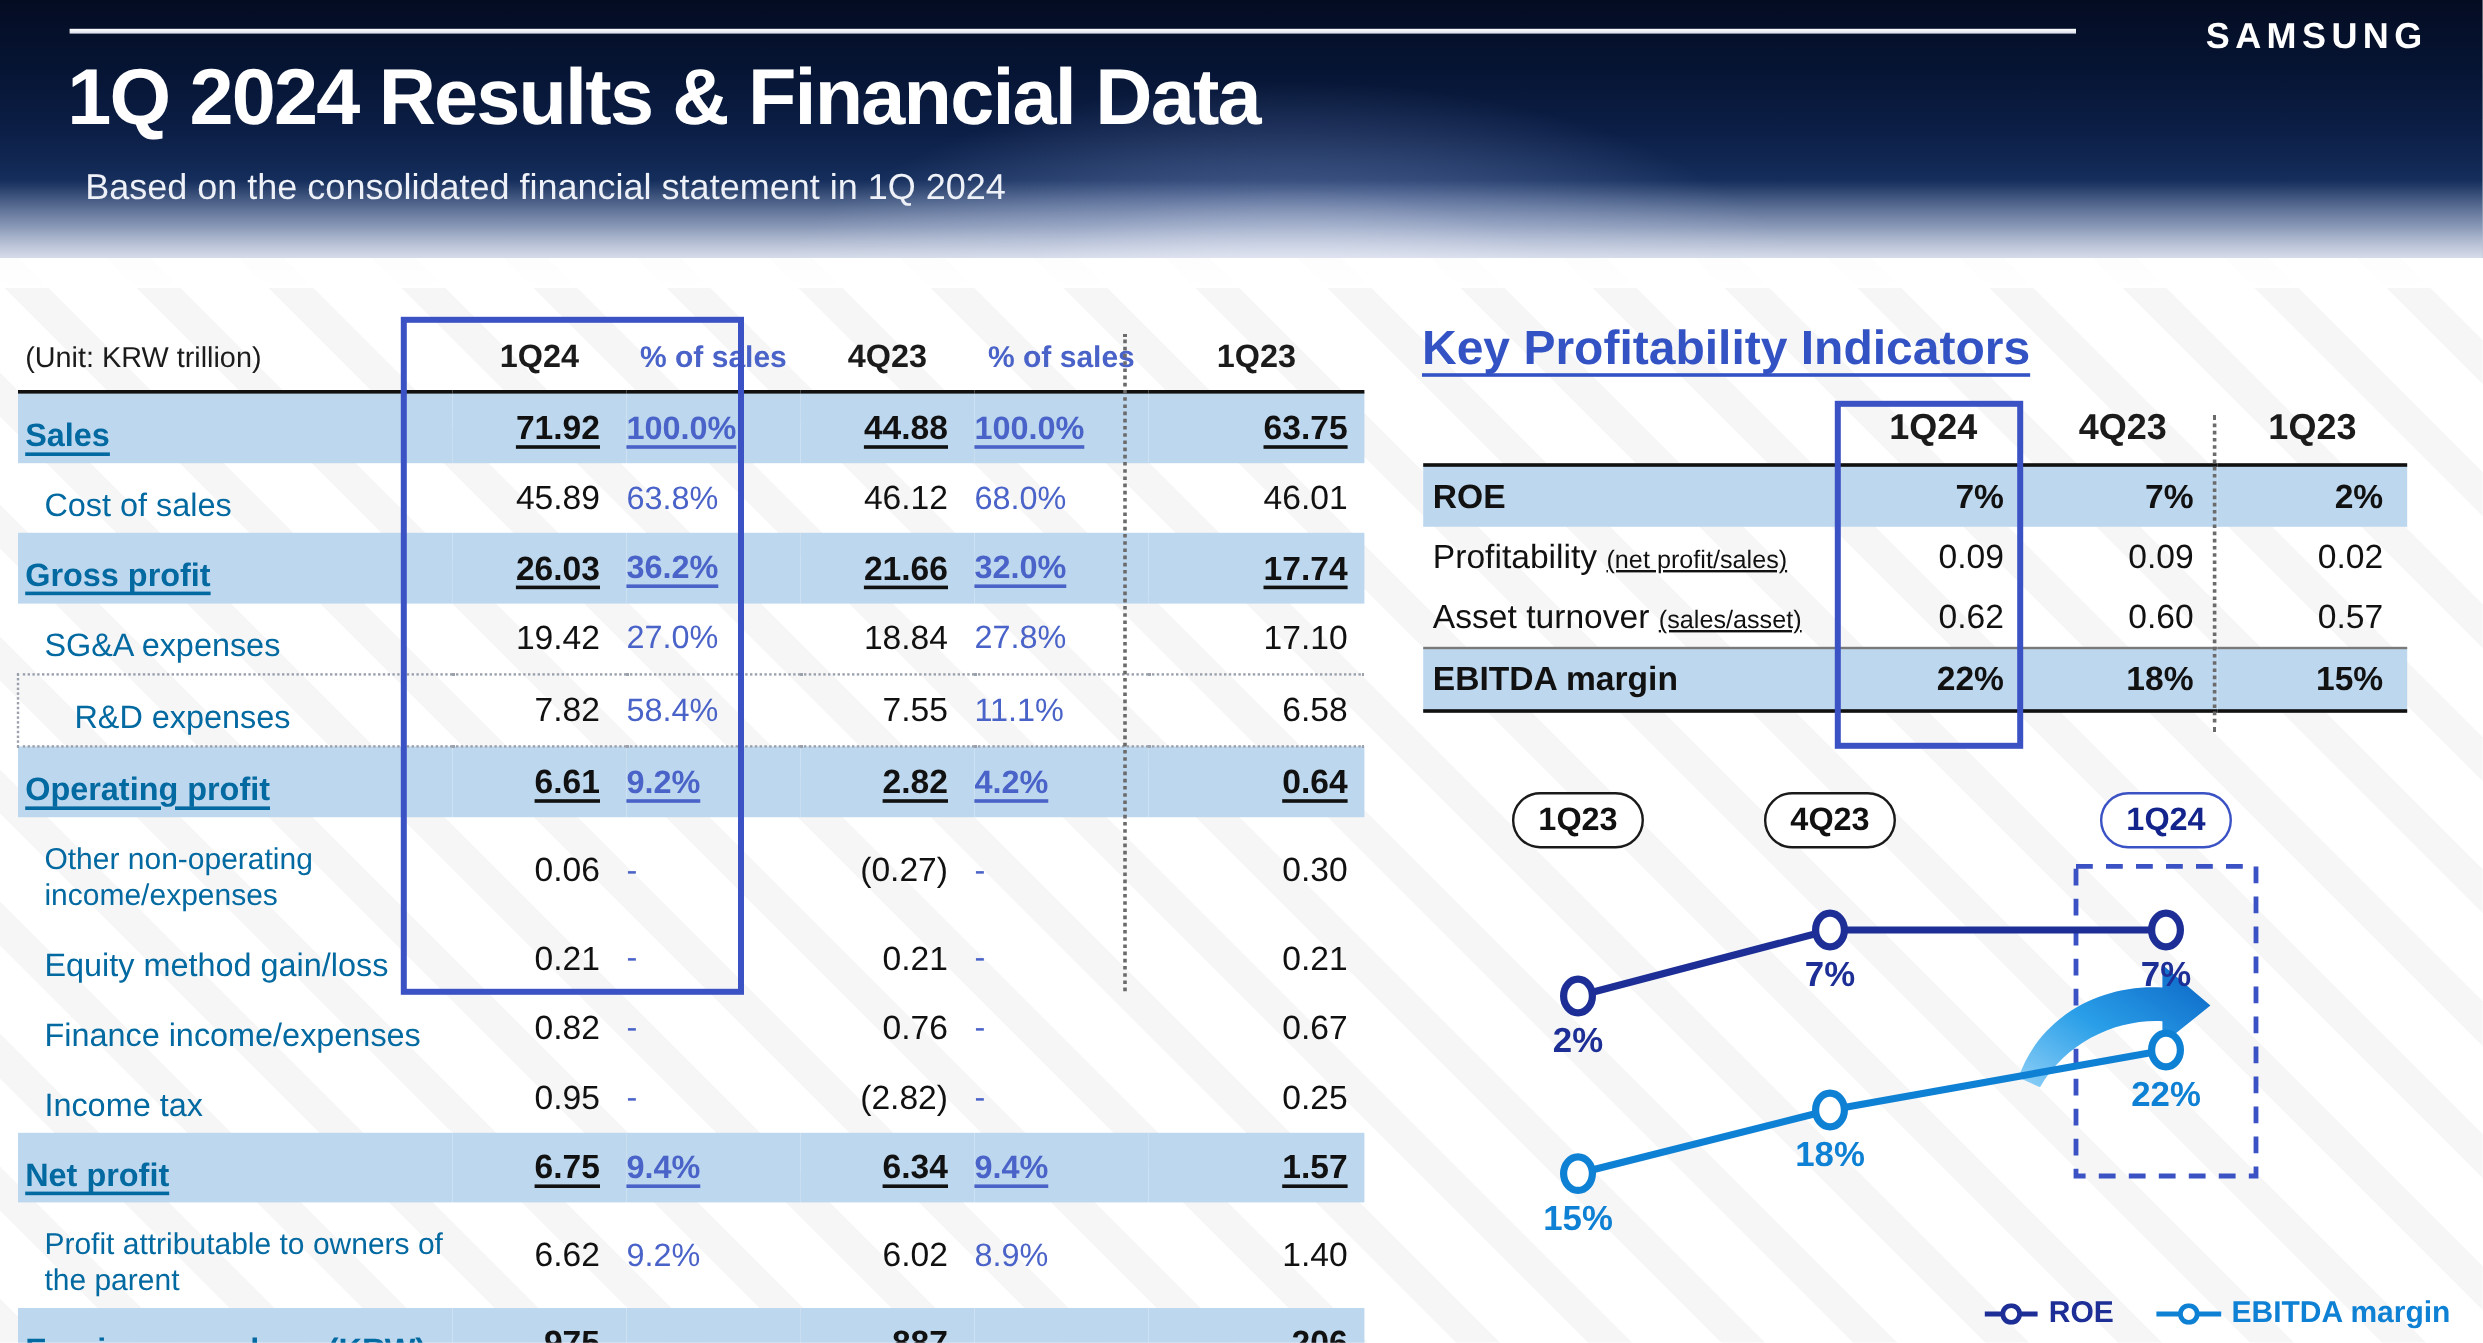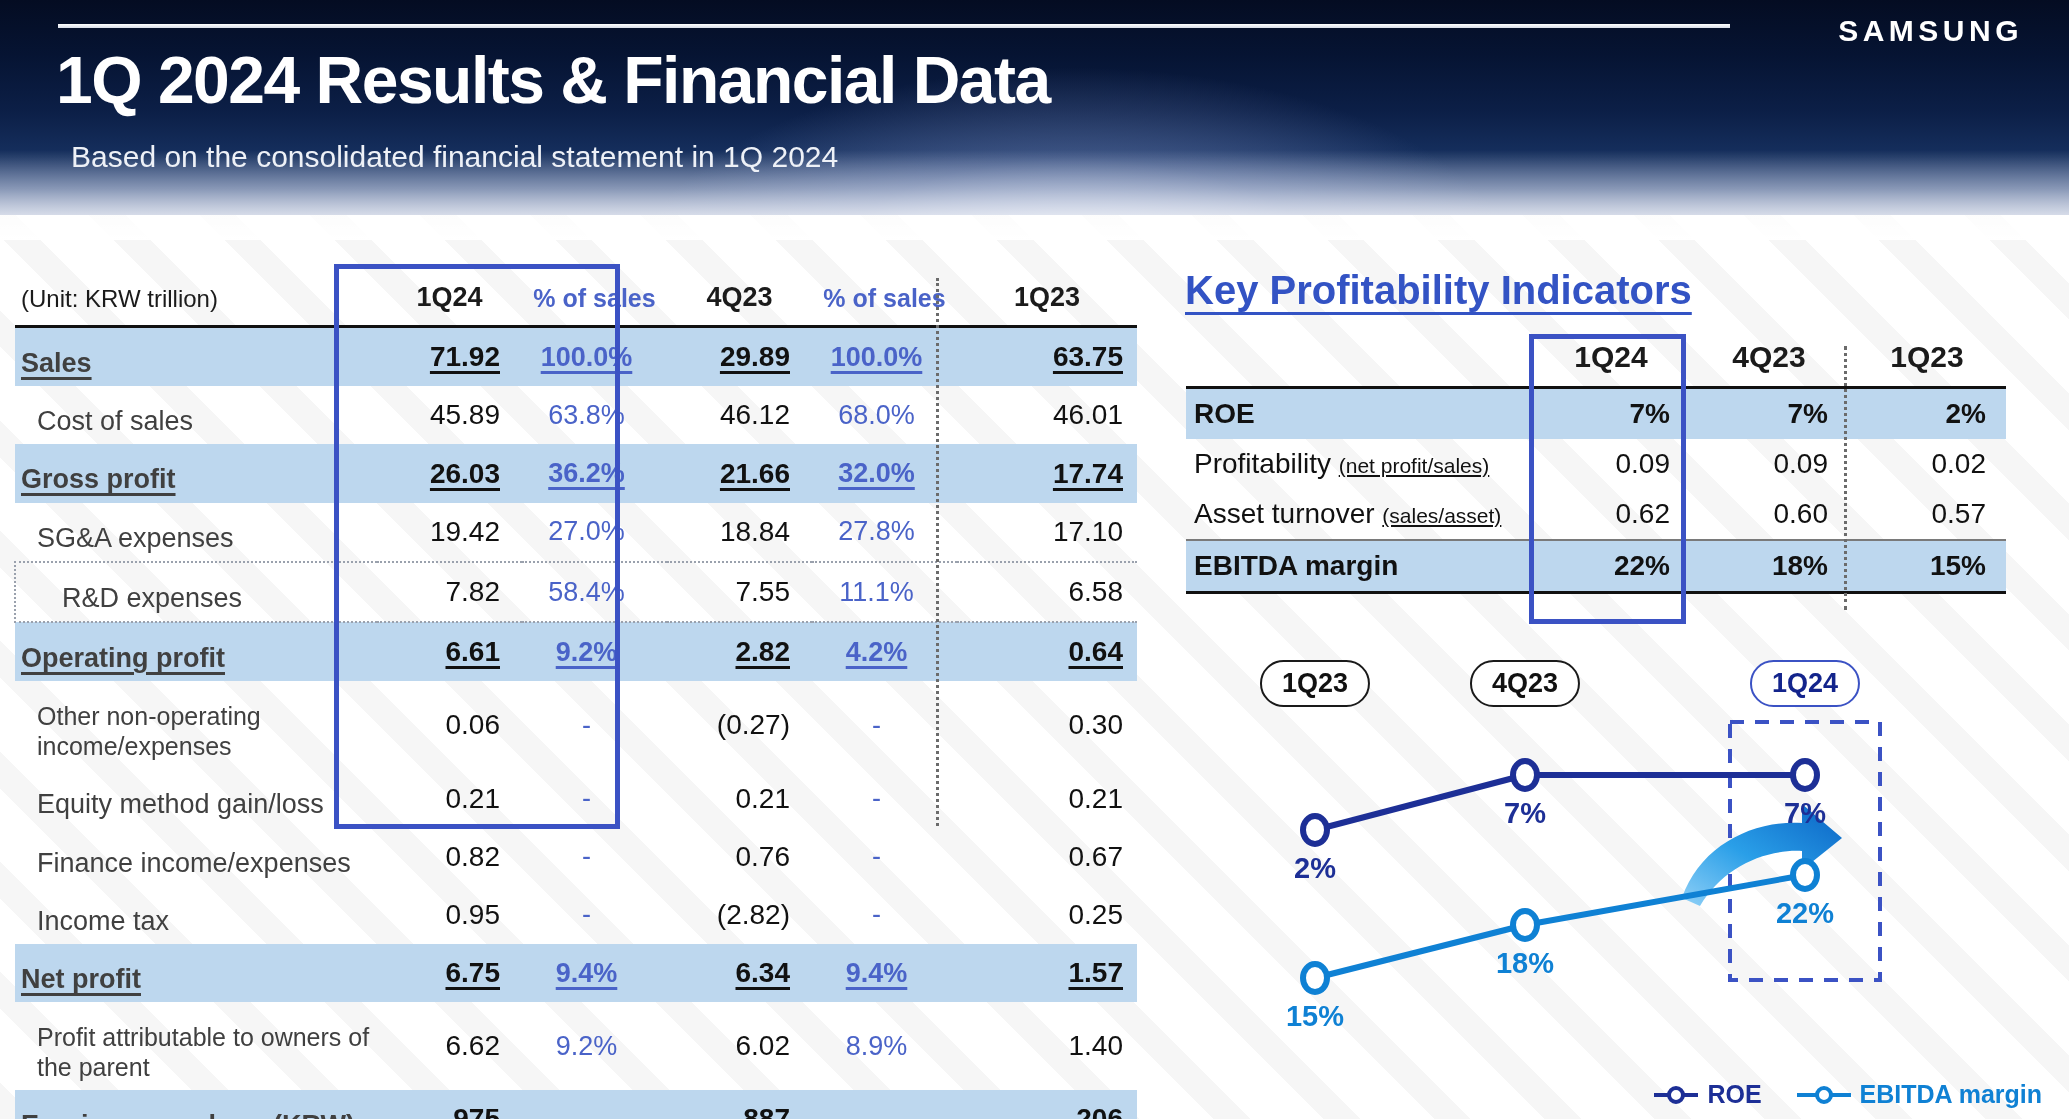--- a/index.html
+++ b/index.html
@@ -68,24 +68,24 @@
   .fin .hdr td{
     font-size:27px; color:#1b1b1b; padding:10px 10px 12px 10px;
     vertical-align:bottom; background:transparent;
   }
   .fin .hdr td.unit{ font-size:24px; text-align:left; padding-left:6px;margin-left:28px; }
   .fin .hdr td.q{ text-align:center; font-weight:600; }
   .fin .hdr td.pc{ text-align:center; color:#4a63c8; font-weight:600; font-size:25px; }
   .fin tr.hdr { border-bottom:3px solid #111; }
 
   .fin td.lbl{
-    font-size:27px; color:#404040; padding:20px 0 8px 6px; text-align:left; line-height:1.12;
+    font-size:27px; color:#0369a1; padding:20px 0 8px 6px; text-align:left; line-height:1.12;
   }
   .fin td.num{ font-size:28px; color:#111; text-align:right; padding:8px 22px 8px 0; }
-  .fin td.pct{ font-size:27px; color:#4a63c8; text-align:center; padding:8px 16px 8px 0; }
+  .fin td.pct{ font-size:27px; color:#4a63c8; text-align:left; padding:8px 16px 8px 0; }
   .fin td.num.last{ padding-right:14px; }
 
   tr.band td{ background:#bdd7ee; }
   tr.band td.lbl span.u,
   tr.band td.num span.u,
   tr.band td.pct span.u{
     font-weight:700; text-decoration:underline; text-underline-offset:5px;
     text-decoration-thickness:3px;
   }
   tr.band td.lbl{ font-weight:700; }
@@ -191,21 +191,21 @@
           <td class="q">1Q24</td>
           <td class="pc">% of sales</td>
           <td class="q">4Q23</td>
           <td class="pc">% of sales</td>
           <td class="q">1Q23</td>
         </tr>
         <tr class="band">
           <td class="lbl"><span class="u">Sales</span></td>
           <td class="num"><span class="u">71.92</span></td>
           <td class="pct"><span class="u">100.0%</span></td>
-          <td class="num"><span class="u">29.89</span></td>
+          <td class="num"><span class="u">44.88</span></td>
           <td class="pct"><span class="u">100.0%</span></td>
           <td class="num last"><span class="u">63.75</span></td>
         </tr>
         <tr class="">
           <td class="lbl indent1">Cost of sales</td>
           <td class="num">45.89</td>
           <td class="pct">63.8%</td>
           <td class="num">46.12</td>
           <td class="pct">68.0%</td>
           <td class="num last">46.01</td>

